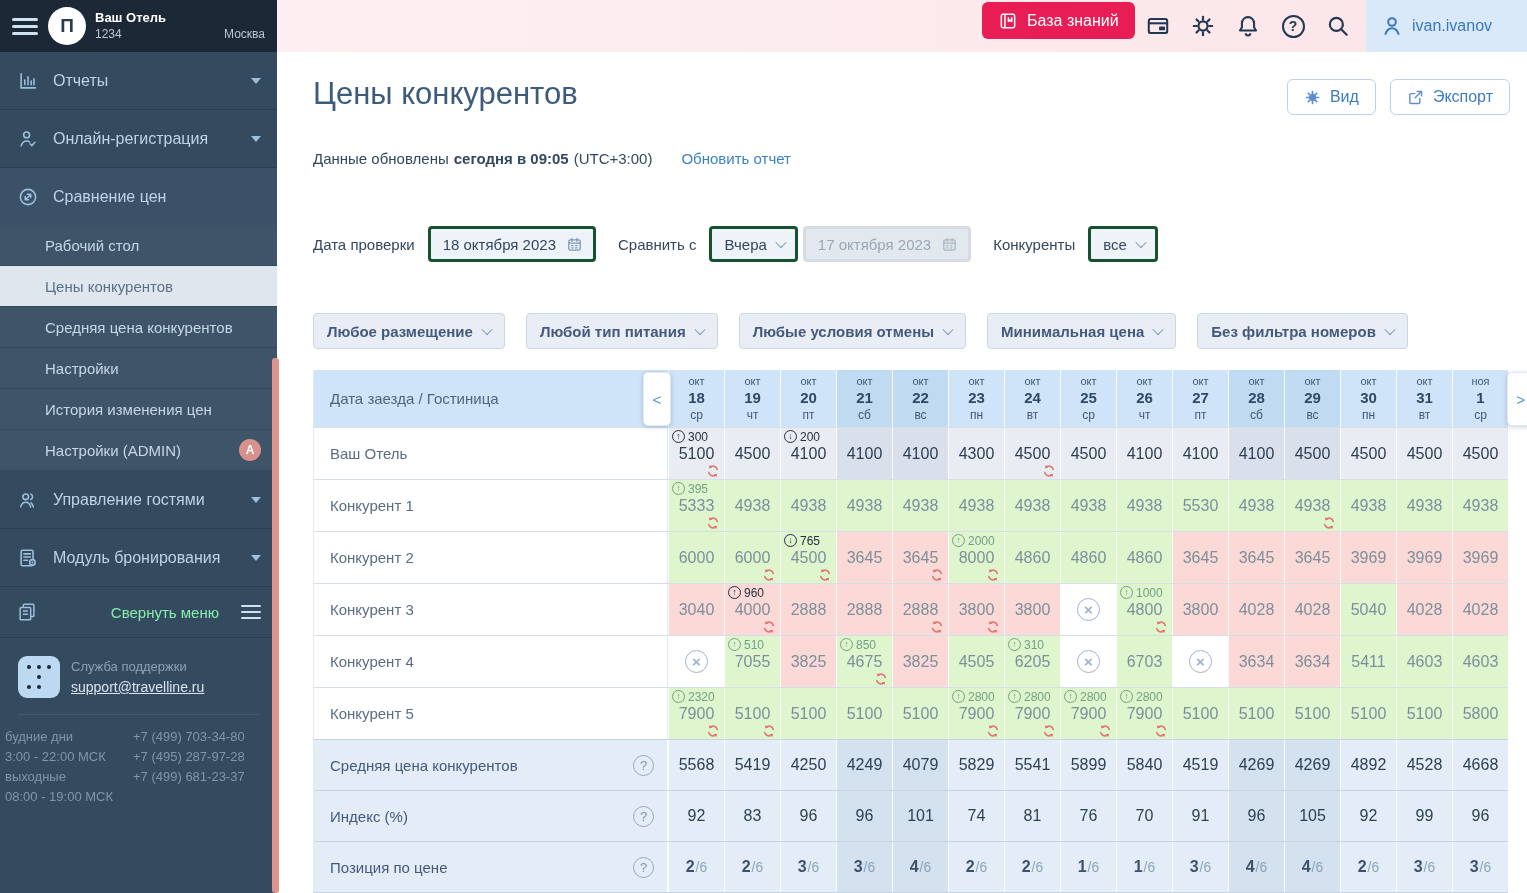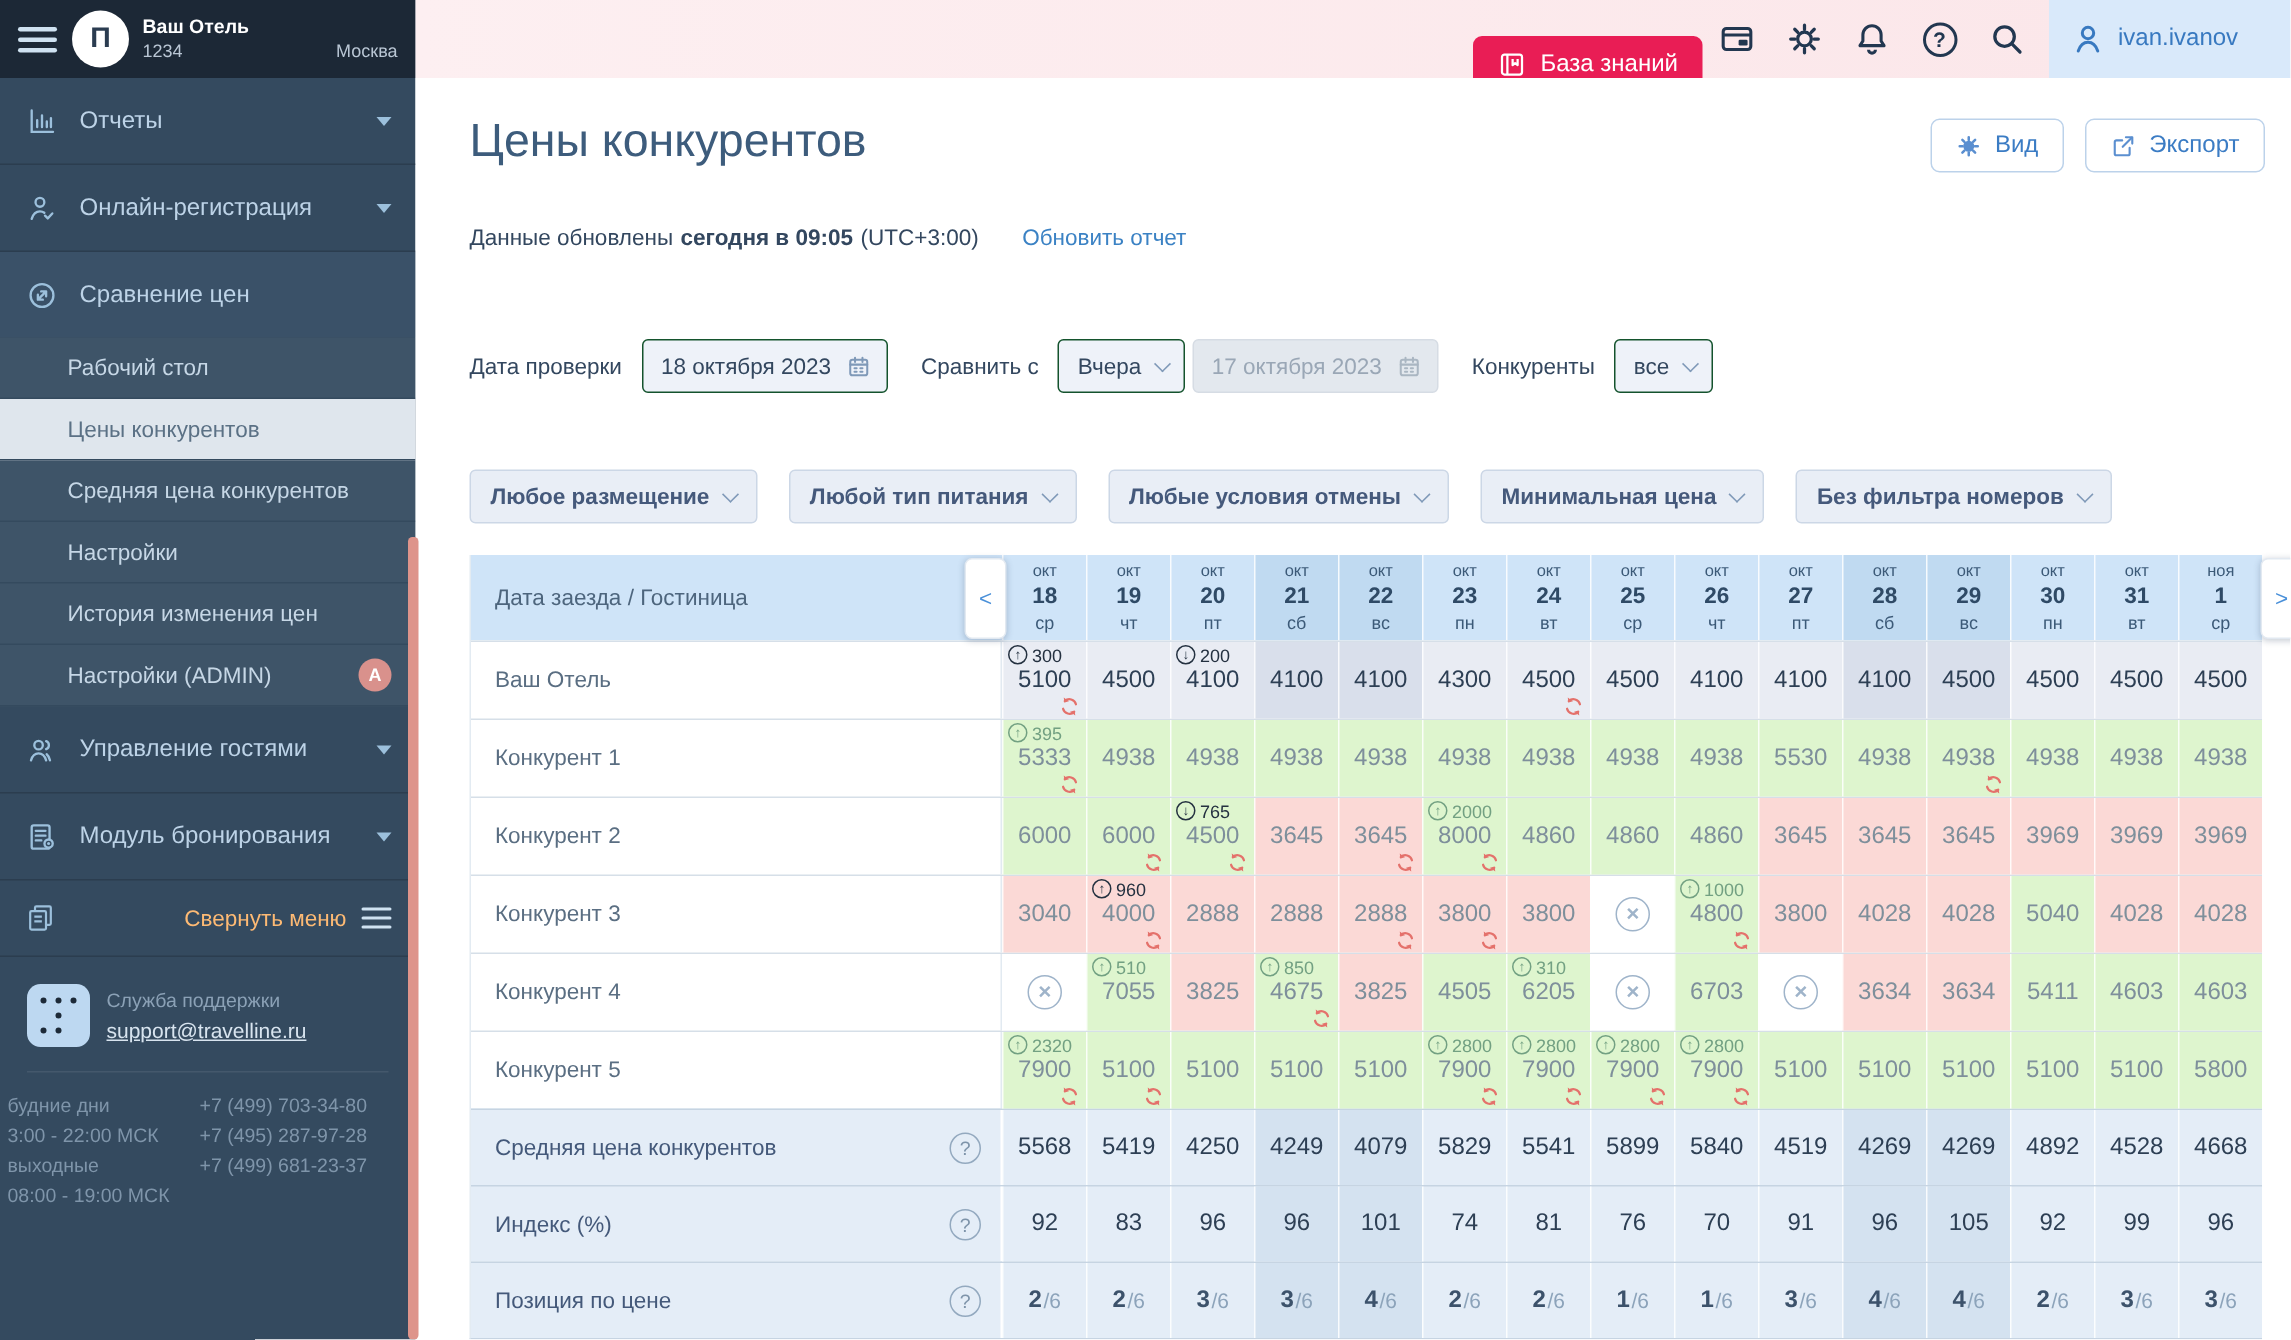--- a/index.html
+++ b/index.html
@@ -19,55 +19,55 @@
   .sb-item .ic{width:24px;height:24px;color:#9cc0dc;flex:0 0 auto;display:flex;align-items:center;justify-content:center;}
   .sb-item .lbl{flex:1;}
   .caret{width:0;height:0;border-left:5px solid transparent;border-right:5px solid transparent;border-top:6px solid #9cc0dc;}
   .sb-item.section-open{background:#3a5168;border-bottom:none;}
   .sb-submenu{background:#3e5468;flex:0 0 auto;}
   .sb-sub{height:40px;display:flex;align-items:center;justify-content:space-between;padding:0 16px 0 45px;font-size:15px;color:#c6d7e6;border-bottom:1px solid #344a5e;cursor:pointer;}
   .sb-sub.active{background:#dfe6ed;color:#5b7185;}
   .admin-badge{width:22px;height:22px;border-radius:50%;background:#d9918c;color:#fff;font-size:12px;font-weight:700;display:flex;align-items:center;justify-content:center;}
   .sb-collapse{height:50px;display:flex;align-items:center;justify-content:space-between;padding:0 16px;border-bottom:1px solid #2b3d4f;flex:0 0 auto;}
   .sb-collapse .left-ic{color:#9cc0dc;}
-  .collapse-right{display:flex;align-items:center;gap:10px;font-size:15px;color:#fdba74;cursor:pointer;justify-content:center;}
+  .collapse-right{display:flex;align-items:center;gap:22px;font-size:15px;color:#86efac;cursor:pointer;justify-content:center;}
   .mini-burger{width:20px;display:flex;flex-direction:column;gap:3.5px;}
   .mini-burger i{display:block;height:2.5px;background:#cfe2f1;border-radius:2px;}
   .support{padding:18px 18px 0 18px;display:flex;gap:11px;align-items:flex-start;}
   .support-ic{width:42px;height:42px;border-radius:9px;background:#bdd8f1;flex:0 0 auto;position:relative;}
   .support-ic b{position:absolute;width:4px;height:4px;border-radius:50%;background:#1d2a38;}
   .support-meta{line-height:1.45;padding-top:2px;}
   .support-title{font-size:13px;color:#8ba1b6;}
   .support-email{font-size:14px;color:#d8e4ef;text-decoration:underline;cursor:pointer;}
   .sb-divider{height:1px;background:#44586c;margin:16px 18px 12px 18px;}
   .schedule{padding:0 5px;font-size:13px;color:#7f95aa;line-height:20px;}
   .sched-row{display:flex;}
   .sched-row .sl{flex:0 0 128px;}
   .sb-scrollbar{position:absolute;left:272px;top:358px;width:7px;height:535px;background:#de948b;border-radius:3px;z-index:6;}
 
   
   .topbar{position:absolute;left:277px;top:0;width:1250px;height:52px;background:linear-gradient(90deg,#fdeff1,#fbe6e9);}
-  .kb-btn{position:absolute;left:705px;top:24px;height:37px;padding:0 16px;background:#e91d55;border:none;border-radius:6px;color:#fff;font-size:16px;font-family:inherit;display:flex;align-items:center;gap:9px;cursor:pointer;}
+  .kb-btn{position:absolute;left:705px;top:2px;height:37px;padding:0 16px;background:#e91d55;border:none;border-radius:6px;color:#fff;font-size:16px;font-family:inherit;display:flex;align-items:center;gap:9px;cursor:pointer;}
   .tb-icons{position:absolute;right:175px;top:0;height:52px;display:flex;align-items:center;gap:17px;color:#223750;}
   .tb-ic{width:28px;height:28px;display:flex;align-items:center;justify-content:center;cursor:pointer;}
   .ic-help{width:23px;height:23px;border:2px solid #223750;border-radius:50%;display:flex;align-items:center;justify-content:center;font-size:14px;font-weight:700;color:#223750;box-sizing:border-box;}
   .user-box{position:absolute;right:0;top:0;width:161px;height:52px;background:#d9e9fa;display:flex;align-items:center;gap:8px;padding-left:14px;box-sizing:border-box;color:#3879c0;font-size:16px;cursor:pointer;}
 
   
   .main{position:absolute;left:277px;top:52px;width:1250px;height:841px;background:#fff;overflow:hidden;}
   .page-title{position:absolute;left:36px;top:24px;font-size:31px;color:#3d5c7c;font-weight:500;margin:0;}
   .updated-line{position:absolute;left:36px;top:98px;font-size:15px;color:#33475f;display:flex;gap:5px;align-items:baseline;}
   .updated-line b{font-weight:700;}
   .link{color:#3b82c4;cursor:pointer;margin-left:24px;}
   .hdr-buttons{position:absolute;right:17px;top:27px;display:flex;gap:14px;}
   .ol-btn{height:36px;padding:0 16px;background:#fff;border:1px solid #bcd2ea;border-radius:6px;color:#3b7cc4;font-size:16px;font-family:inherit;display:flex;align-items:center;gap:9px;cursor:pointer;}
 
   .controls{position:absolute;left:36px;top:174px;display:flex;align-items:center;font-size:15px;color:#33475f;}
   .ctl-label{margin-right:13px;}
-  .input-box{height:36px;box-sizing:border-box;background:#eef2f9;border:1px solid #14532d;border-radius:4px;display:flex;align-items:center;gap:10px;padding:0 10px 0 12px;color:#33475f;cursor:pointer;}
+  .input-box{height:36px;box-sizing:border-box;background:#eef2f9;border:3px solid #14532d;border-radius:4px;display:flex;align-items:center;gap:10px;padding:0 10px 0 12px;color:#33475f;cursor:pointer;}
   .input-box.disabled{background:#e3e8ee;border-color:#d6dce4;color:#9aa7b6;cursor:default;}
   .chev{width:7px;height:7px;border-right:1.7px solid #7f99b8;border-bottom:1.7px solid #7f99b8;transform:rotate(45deg) translate(-1px,-1px);}
   .gap-lg{margin-left:22px;}
   .gap-sm{margin-left:5px;}
 
   .filters-row{position:absolute;left:36px;top:261px;display:flex;gap:21px;}
   .filter-btn{height:36px;box-sizing:border-box;background:#e9eef6;border:1px solid #ccd7e6;border-radius:4px;display:flex;align-items:center;gap:10px;padding:0 13px;font-size:15px;color:#45597b;cursor:pointer;font-weight:bold;}
 
   
   .t-wrap{position:absolute;left:36px;top:318px;}

